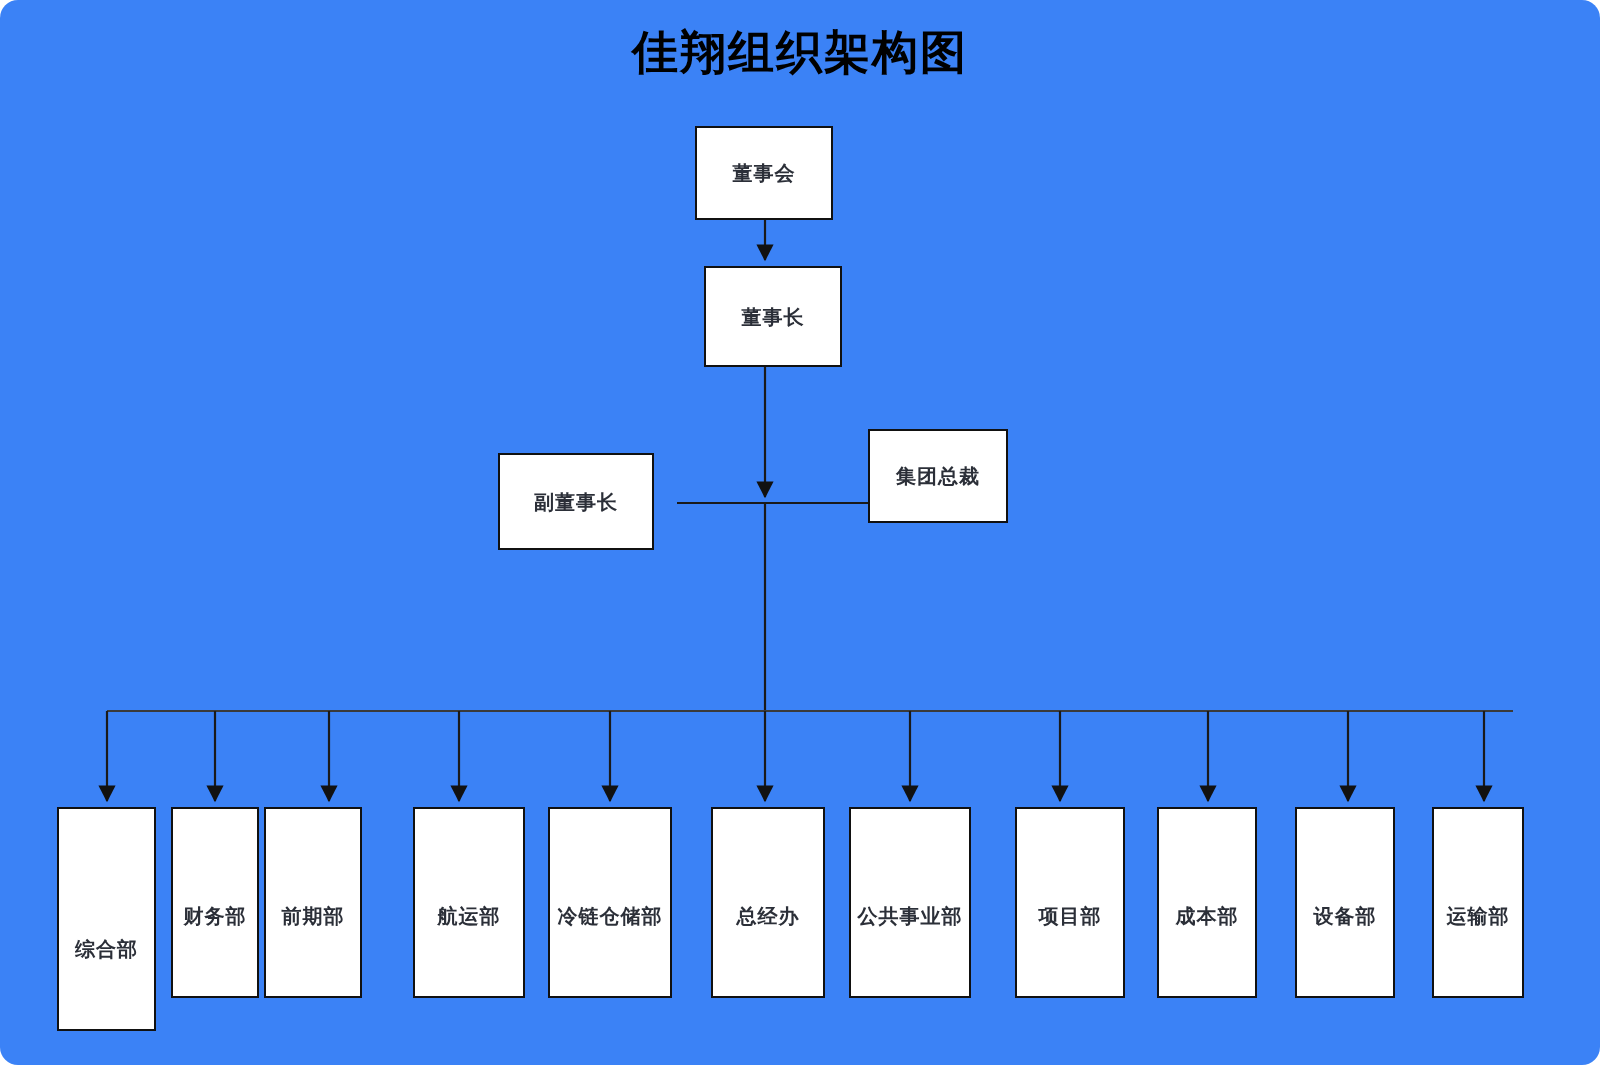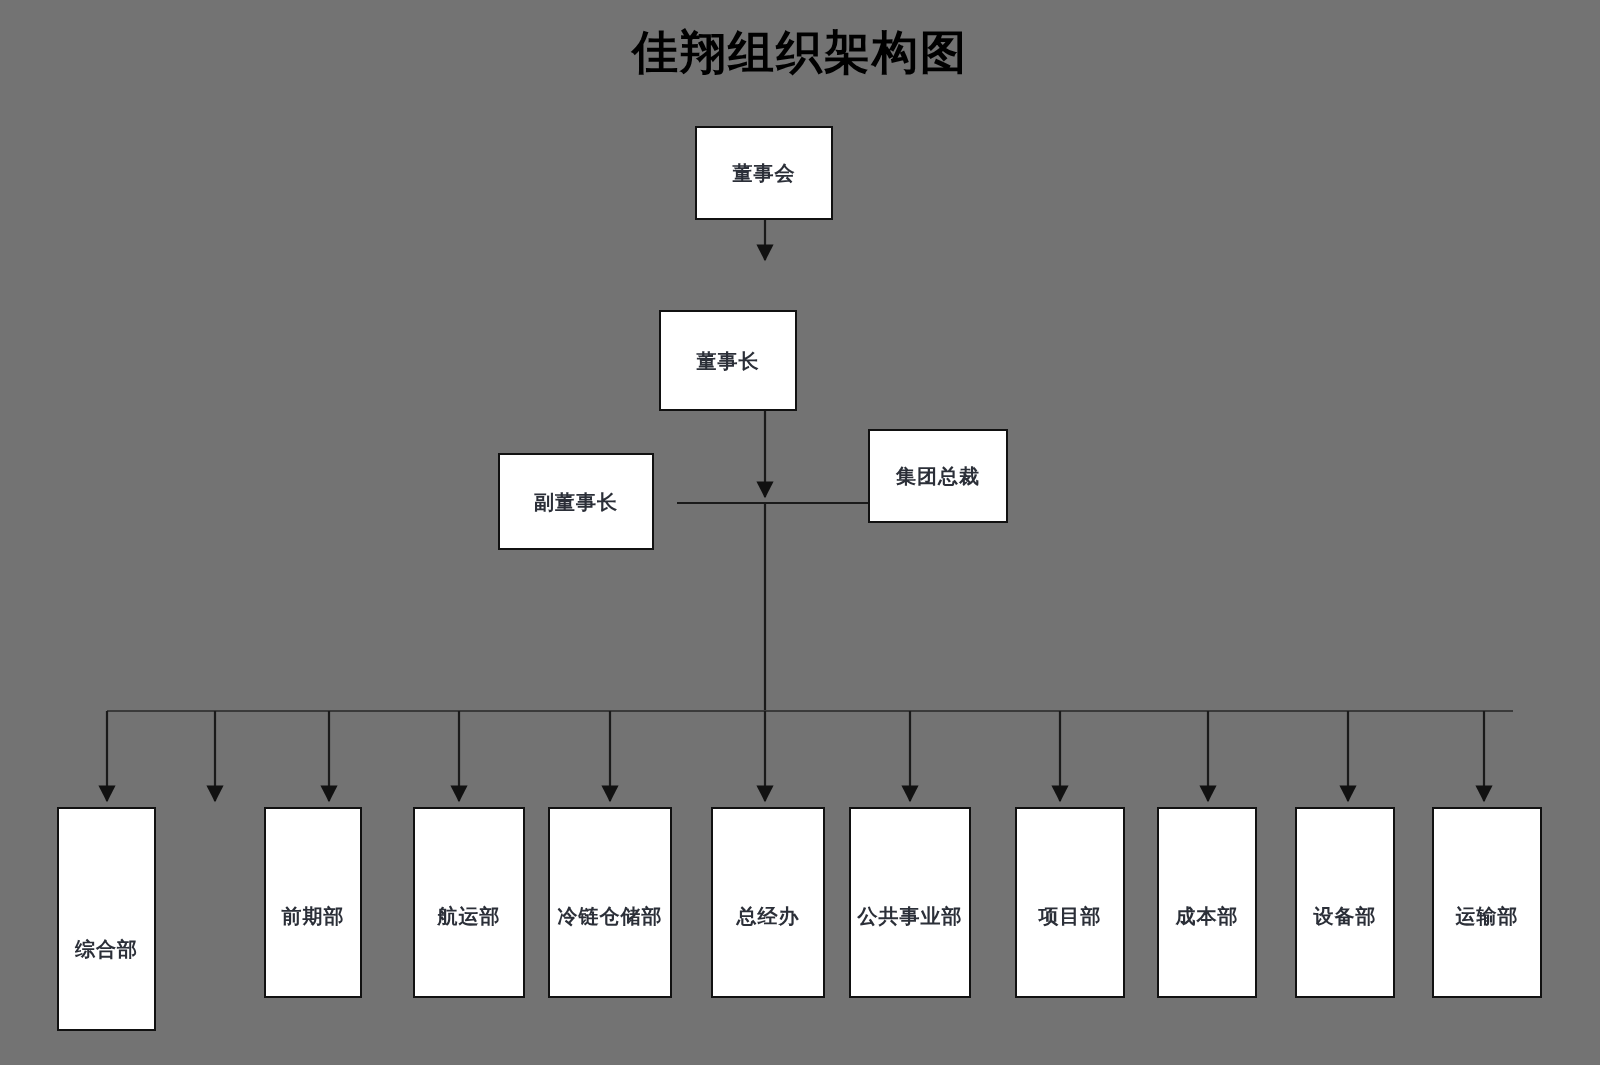--- a/index.html
+++ b/index.html
@@ -7,22 +7,23 @@
     padding: 0;
     background: #ffffff;
   }
   body {
     font-family: "Liberation Serif", "DejaVu Serif", serif;
   }
   #canvas {
     position: relative;
     width: 1600px;
     height: 1065px;
-    background: #737373;
+    background: #3b82f6;
     overflow: hidden;
+    border-radius: 18px;
   }
   #chart-title {
     position: absolute;
     left: 0;
     top: 22px;
     width: 1600px;
     text-align: center;
     font-family: "Liberation Serif", "DejaVu Serif", serif;
     font-weight: bold;
     font-size: 46px;
@@ -101,33 +102,36 @@
     <line x1="1060" y1="711" x2="1060" y2="801" stroke="#1a1a1a" stroke-width="2.2" marker-end="url(#arrowhead)"></line>
     <line x1="1208" y1="711" x2="1208" y2="801" stroke="#1a1a1a" stroke-width="2.2" marker-end="url(#arrowhead)"></line>
     <line x1="1348" y1="711" x2="1348" y2="801" stroke="#1a1a1a" stroke-width="2.2" marker-end="url(#arrowhead)"></line>
     <line x1="1484" y1="711" x2="1484" y2="801" stroke="#1a1a1a" stroke-width="2.2" marker-end="url(#arrowhead)"></line>
   </svg>
 
   <div class="node-box" style="left:695px; top:126px; width:138px; height:94px;">
     <span class="node-label">董事会</span>
   </div>
 
-  <div class="node-box" style="left:659px; top:266px; width:138px; height:101px;margin-top:44px;">
+  <div class="node-box" style="left:704px; top:266px; width:138px; height:101px;">
     <span class="node-label">董事长</span>
   </div>
 
   <div class="node-box" style="left:498px; top:453px; width:156px; height:97px;">
     <span class="node-label">副董事长</span>
   </div>
   <div class="node-box" style="left:868px; top:429px; width:140px; height:94px;padding-left:48px;">
     <span class="node-label">集团总裁</span>
   </div>
 
   <div class="node-box dept" style="left:57px; top:807px; width:99px; height:224px;">
     <span class="node-label">综合部</span>
+  </div>
+  <div class="node-box dept" style="left:171px; top:807px; width:88px; height:191px;">
+    <span class="node-label">财务部</span>
   </div>
   <div class="node-box dept" style="left:264px; top:807px; width:98px; height:191px;">
     <span class="node-label">前期部</span>
   </div>
   <div class="node-box dept" style="left:403px; top:807px; width:112px; height:191px;margin-left:10px;">
     <span class="node-label">航运部</span>
   </div>
   <div class="node-box dept" style="left:548px; top:807px; width:124px; height:191px;">
     <span class="node-label">冷链仓储部</span>
   </div>
@@ -139,17 +143,17 @@
   </div>
   <div class="node-box dept" style="left:1015px; top:807px; width:110px; height:191px;">
     <span class="node-label">项目部</span>
   </div>
   <div class="node-box dept" style="left:1157px; top:807px; width:100px; height:191px;">
     <span class="node-label">成本部</span>
   </div>
   <div class="node-box dept" style="left:1295px; top:807px; width:100px; height:191px;">
     <span class="node-label">设备部</span>
   </div>
-  <div class="node-box dept" style="left:1432px; top:807px; width:110px; height:191px;">
+  <div class="node-box dept" style="left:1432px; top:807px; width:92px; height:191px;">
     <span class="node-label">运输部</span>
   </div>
 
 </div>
 
 </body></html>

